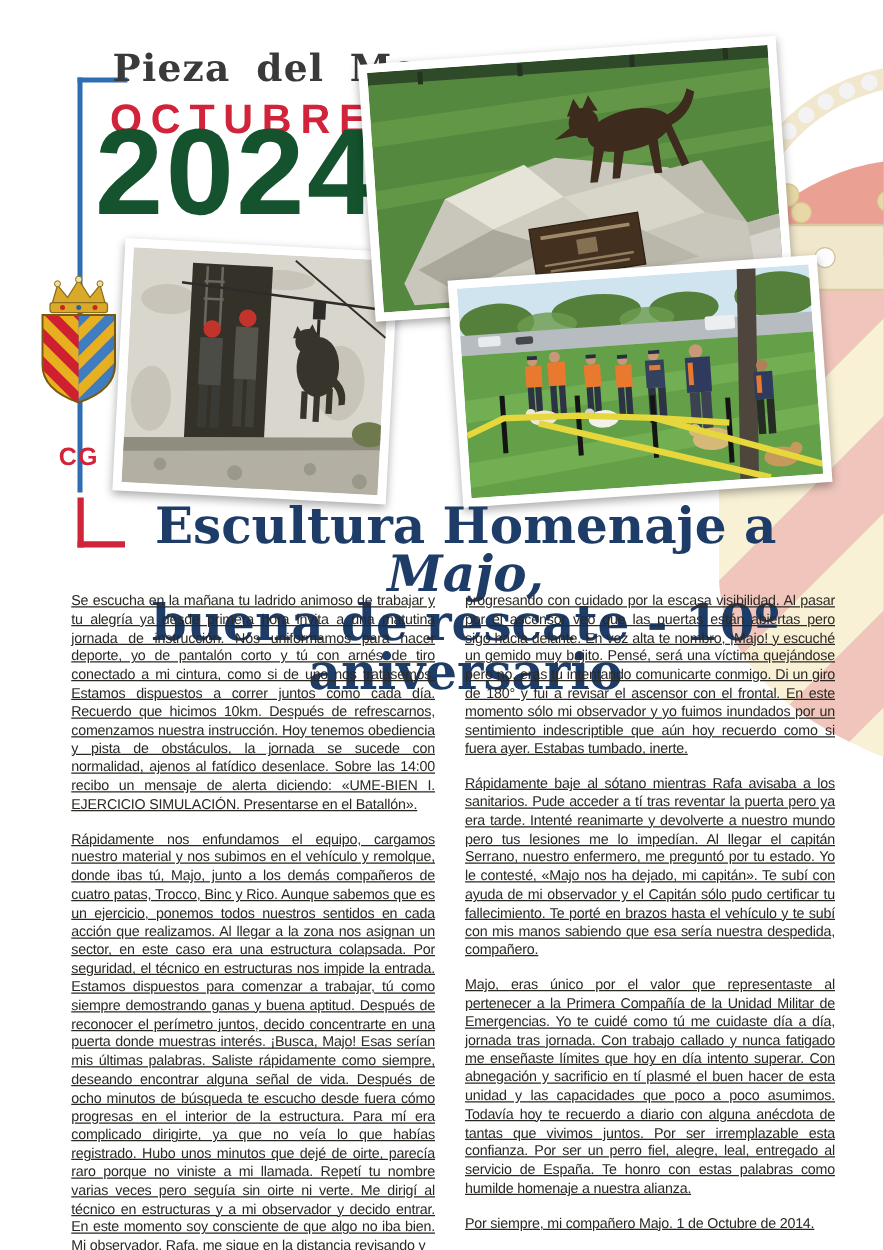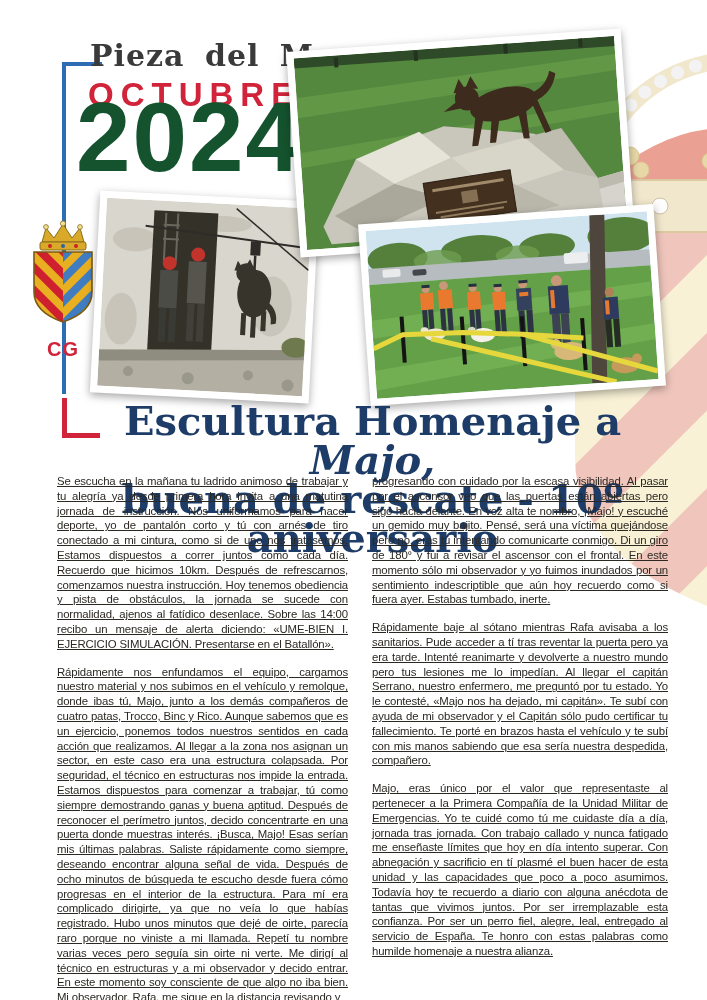--- a/index.html
+++ b/index.html
@@ -14,21 +14,21 @@
   .red-h{left:62px;top:433px;width:38px;height:5px;background:#d12339;}
 
   
   .kicker{left:90px;top:38px;font-family:"DejaVu Serif",serif;font-weight:bold;
           font-size:30px;color:#3a3a3a;word-spacing:9px;letter-spacing:1px;}
   .month{left:88px;top:76px;font-size:33px;font-weight:bold;color:#d12339;letter-spacing:7px;}
   .year{left:76px;top:88px;font-size:98px;font-weight:bold;color:#14532d;letter-spacing:2px;line-height:1;}
 
   
   .emblem{left:26px;top:220px;width:74px;text-align:center;}
-  .emblem-label{font-size:20px;font-weight:bold;color:#d12339;letter-spacing:1px;margin-top:4px;}
+  .emblem-label{font-size:20px;font-weight:bold;color:#d12339;letter-spacing:1px;margin-top:20px;}
 
   
   .photo{background:#fff;padding:7px;box-shadow:0 3px 8px rgba(0,0,0,.35);}
   .photo svg{display:block;}
   .photo-sculpture{left:293px;top:40px;transform:rotate(-4deg);z-index:3;}
   .photo-rescue{left:95px;top:196px;transform:rotate(3deg);z-index:2;}
   .photo-ceremony{left:364px;top:214px;transform:rotate(-4deg);z-index:4;}
 
   
   .title{left:80px;top:401px;width:585px;text-align:center;z-index:5;
@@ -353,15 +353,16 @@
   </h1>
 
   <div class="abs col col-left">
     <p>Se escucha en la mañana tu ladrido animoso de trabajar y tu alegría ya desde primera hora invita a una matutina jornada de instrucción. Nos uniformamos para hacer deporte, yo de pantalón corto y tú con arnés de tiro conectado a mi cintura, como si de uno nos tratásemos. Estamos dispuestos a correr juntos como cada día. Recuerdo que hicimos 10km. Después de refrescarnos, comenzamos nuestra instrucción. Hoy tenemos obediencia y pista de obstáculos, la jornada se sucede con normalidad, ajenos al fatídico desenlace. Sobre las 14:00 recibo un mensaje de alerta diciendo: «UME-BIEN I. EJERCICIO SIMULACIÓN. Presentarse en el Batallón».</p>
     <p>Rápidamente nos enfundamos el equipo, cargamos nuestro material y nos subimos en el vehículo y remolque, donde ibas tú, Majo, junto a los demás compañeros de cuatro patas, Trocco, Binc y Rico. Aunque sabemos que es un ejercicio, ponemos todos nuestros sentidos en cada acción que realizamos. Al llegar a la zona nos asignan un sector, en este caso era una estructura colapsada. Por seguridad, el técnico en estructuras nos impide la entrada. Estamos dispuestos para comenzar a trabajar, tú como siempre demostrando ganas y buena aptitud. Después de reconocer el perímetro juntos, decido concentrarte en una puerta donde muestras interés. ¡Busca, Majo! Esas serían mis últimas palabras. Saliste rápidamente como siempre, deseando encontrar alguna señal de vida. Después de ocho minutos de búsqueda te escucho desde fuera cómo progresas en el interior de la estructura. Para mí era complicado dirigirte, ya que no veía lo que habías registrado. Hubo unos minutos que dejé de oirte, parecía raro porque no viniste a mi llamada. Repetí tu nombre varias veces pero seguía sin oirte ni verte. Me dirigí al técnico en estructuras y a mi observador y decido entrar. En este momento soy consciente de que algo no iba bien. Mi observador, Rafa, me sigue en la distancia revisando y</p>
   </div>
   <div class="abs col col-right">
     <p>progresando con cuidado por la escasa visibilidad. Al pasar por el ascensor veo que las puertas están abiertas pero sigo hacia delante. En voz alta te nombro, ¡Majo! y escuché un gemido muy bajito. Pensé, será una víctima quejándose pero no, eras tú intentando comunicarte conmigo. Di un giro de 180° y fui a revisar el ascensor con el frontal. En este momento sólo mi observador y yo fuimos inundados por un sentimiento indescriptible que aún hoy recuerdo como si fuera ayer. Estabas tumbado, inerte.</p>
     <p>Rápidamente baje al sótano mientras Rafa avisaba a los sanitarios. Pude acceder a tí tras reventar la puerta pero ya era tarde. Intenté reanimarte y devolverte a nuestro mundo pero tus lesiones me lo impedían. Al llegar el capitán Serrano, nuestro enfermero, me preguntó por tu estado. Yo le contesté, «Majo nos ha dejado, mi capitán». Te subí con ayuda de mi observador y el Capitán sólo pudo certificar tu fallecimiento. Te porté en brazos hasta el vehículo y te subí con mis manos sabiendo que esa sería nuestra despedida, compañero.</p>
     <p>Majo, eras único por el valor que representaste al pertenecer a la Primera Compañía de la Unidad Militar de Emergencias. Yo te cuidé como tú me cuidaste día a día, jornada tras jornada. Con trabajo callado y nunca fatigado me enseñaste límites que hoy en día intento superar. Con abnegación y sacrificio en tí plasmé el buen hacer de esta unidad y las capacidades que poco a poco asumimos. Todavía hoy te recuerdo a diario con alguna anécdota de tantas que vivimos juntos. Por ser irremplazable esta confianza. Por ser un perro fiel, alegre, leal, entregado al servicio de España. Te honro con estas palabras como humilde homenaje a nuestra alianza.</p>
+    <p>Por siempre, mi compañero Majo. 1 de Octubre de 2014.</p>
   </div>
 
 </div>
 
 </body></html>

